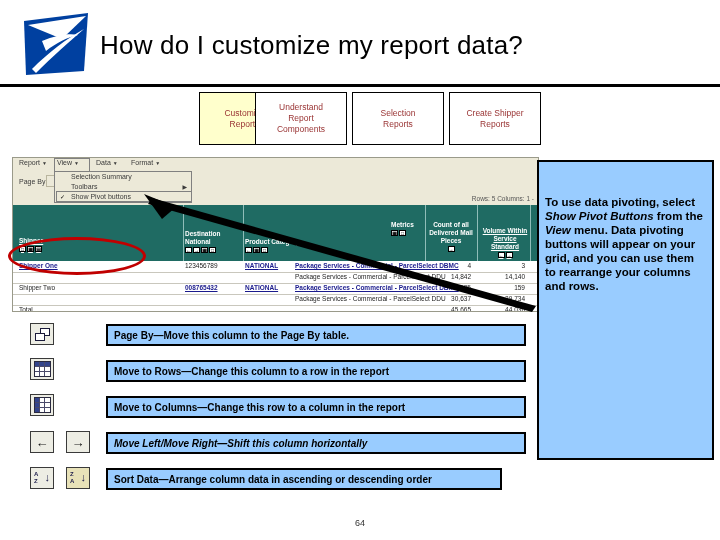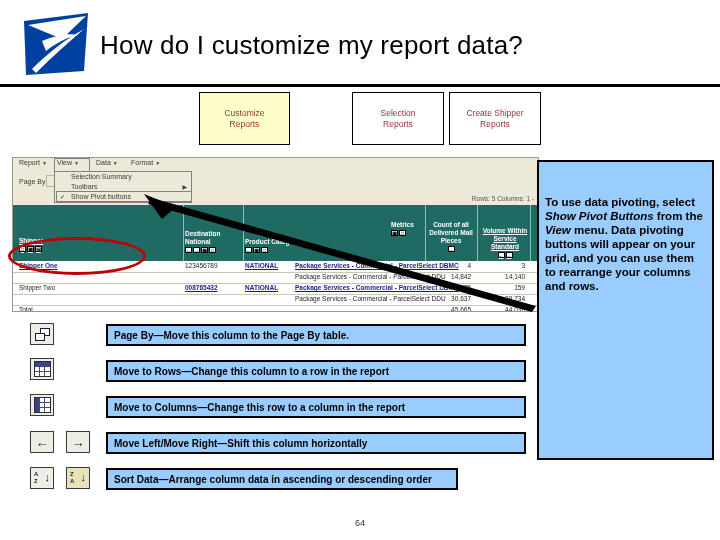--- a/index.html
+++ b/index.html
@@ -82,22 +82,22 @@
   #side-heading{text-decoration:underline;}
   #side-p2{margin-top:28px;}
   .it{font-style:italic;}
 
   
   .callout{position:absolute;background:#99CCFF;border:2px solid #000;box-sizing:border-box;
            display:flex;align-items:center;padding-left:6px;font-size:10px;font-weight:bold;color:#000;}
   #c0{left:106px;top:324px;width:420px;height:22px;}
   #c1{left:106px;top:360px;width:420px;height:22px;}
   #c2{left:106px;top:396px;width:420px;height:22px;}
-  #c3{left:106px;top:432px;width:420px;height:22px;}
-  #c4{left:106px;top:468px;width:352px;height:22px;}
+  #c3{left:106px;top:432px;width:420px;height:22px;font-style:italic;}
+  #c4{left:106px;top:468px;width:396px;height:22px;}
 
   
   .iconbtn{position:absolute;width:24px;height:22px;border:1px solid #3a3a3a;
            background:#EDEDE4;box-sizing:border-box;display:flex;align-items:center;
            justify-content:center;}
   #i-pageby{left:30px;top:323px;}
   #i-rows{left:30px;top:358px;}
   #i-cols{left:30px;top:394px;}
   #i-left{left:30px;top:431px;}
   #i-right{left:66px;top:431px;}
@@ -140,20 +140,27 @@
 </div>
 <div id="header-rule"></div>
 
 <div id="tabs">
   <div class="tab active" id="tab0">
     <span>
       <span>Customize</span><br>
       <span>Reports</span>
     </span>
   </div>
+  <div class="tab" id="tab1">
+    <span>
+      <span>Understand</span><br>
+      <span>Report</span><br>
+      <span>Components</span>
+    </span>
+  </div>
   <div class="tab" id="tab2">
     <span>
       <span>Selection</span><br>
       <span>Reports</span>
     </span>
   </div>
   <div class="tab" id="tab3">
     <span>
       <span>Create Shipper</span><br>
       <span>Reports</span>

